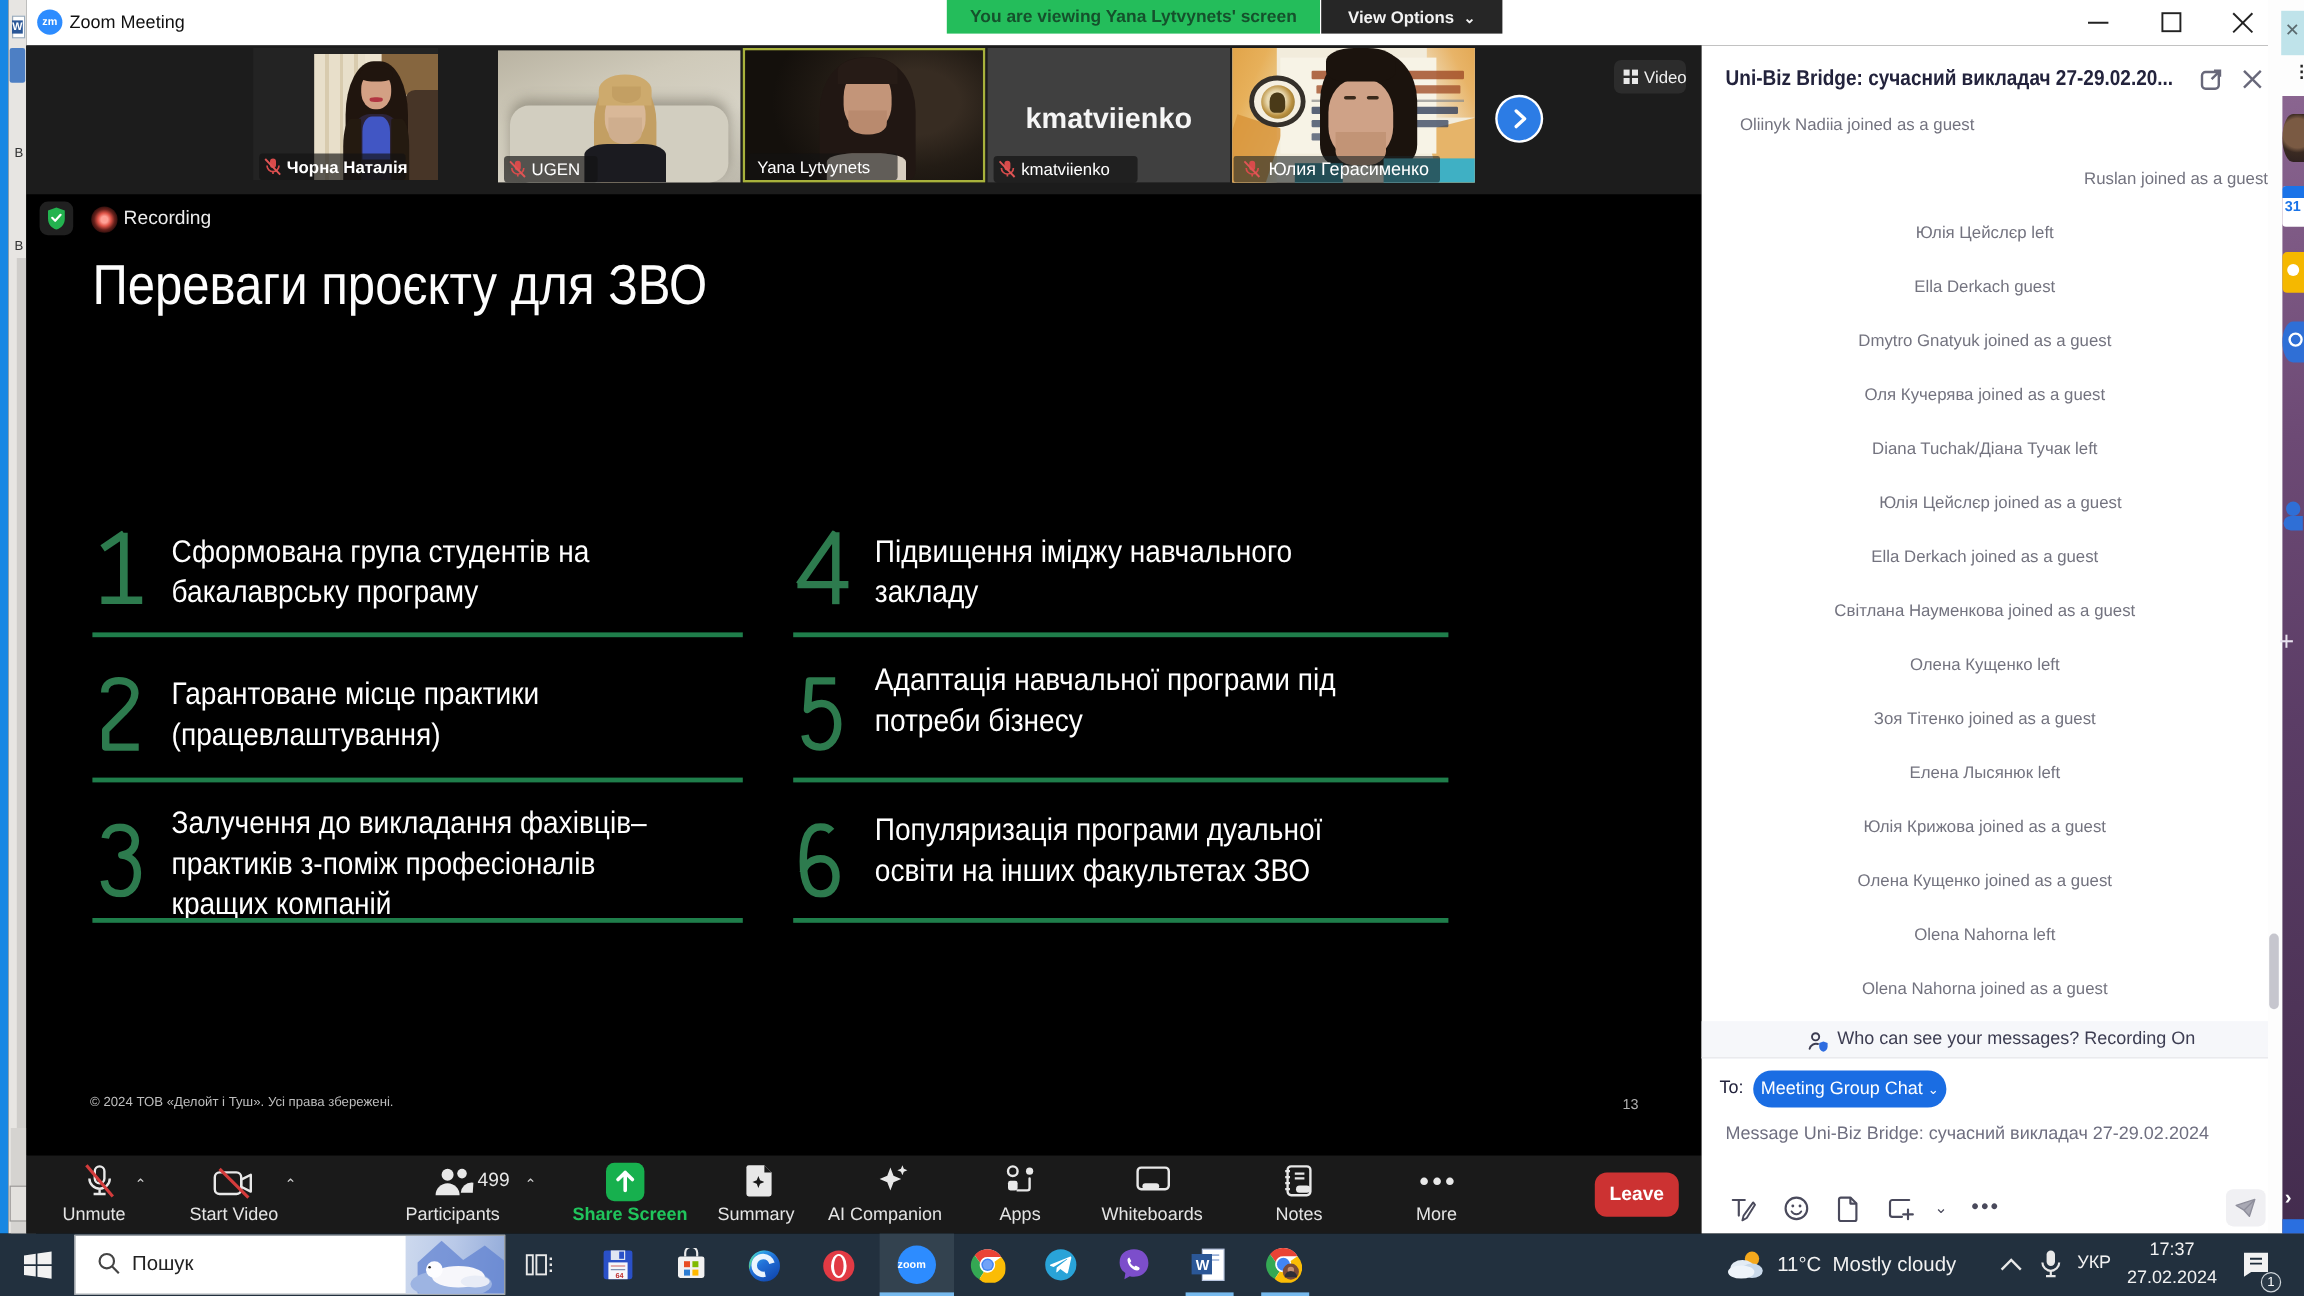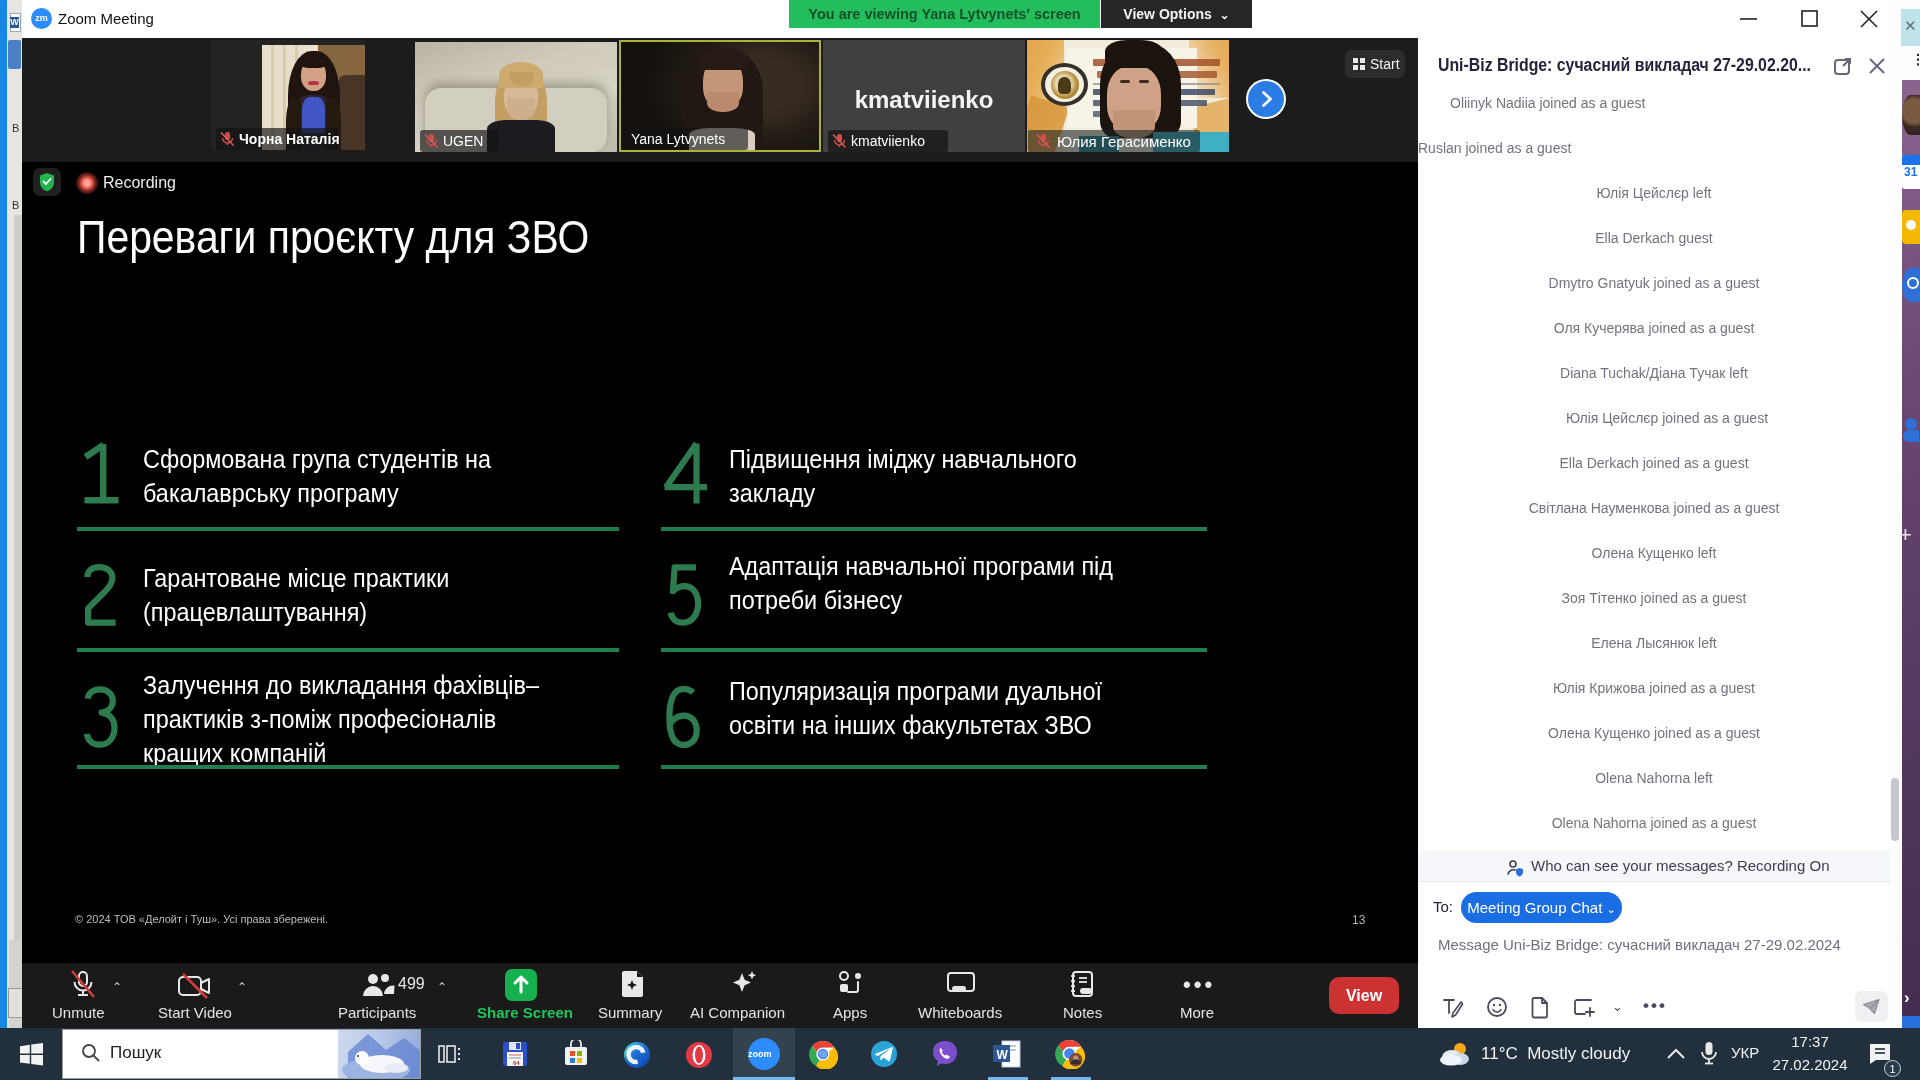--- a/index.html
+++ b/index.html
@@ -169,21 +169,21 @@
     <path d="M15.5 11.5 L22.5 18 L15.5 24.5" fill="none" stroke="#fff" stroke-width="2.8" stroke-linecap="round" stroke-linejoin="round"></path>
   </svg>
 
 <div class="abs" style="left:1345px;top:50px;width:60px;height:28px;background:#2c2c2c;border-radius:6px;"></div>
 <svg class="abs" style="left:1352px;top:57px;" width="14" height="14" viewBox="0 0 14 14">
   <rect x="1" y="1" width="5" height="5" fill="#e8e8e8"></rect>
     <rect x="8" y="1" width="5" height="5" fill="#e8e8e8"></rect>
   <rect x="1" y="8" width="5" height="5" fill="#e8e8e8"></rect>
     <rect x="8" y="8" width="5" height="5" fill="#e8e8e8"></rect>
 </svg>
-<div class="abs" style="left:1370px;top:56px;color:#f0f0f0;font-size:14px;">Start</div>
+<div class="abs" style="left:1370px;top:56px;color:#f0f0f0;font-size:14px;">Video</div>
 
 <div class="abs" style="left:33px;top:168px;width:28px;height:28px;background:#202020;border-radius:7px;"></div>
 <svg class="abs" style="left:38px;top:172px;" width="18" height="20" viewBox="0 0 18 20">
   <path d="M9 1 L16 3.5 V10 C16 15 13 18 9 19.2 C5 18 2 15 2 10 V3.5 Z" fill="#23b34f"></path>
   <path d="M5.5 9.5 L8 12 L12.5 7" fill="none" stroke="#fff" stroke-width="1.8" stroke-linecap="round" stroke-linejoin="round"></path>
 </svg>
 <div class="abs" style="left:76px;top:172px;width:22px;height:22px;border-radius:50%;background:radial-gradient(circle,#ffa196 0 18%,#e05448 35%,rgba(190,60,50,.55) 55%,rgba(150,45,38,.25) 75%,rgba(0,0,0,0) 100%);"></div>
 <div class="abs" style="left:103px;top:174px;color:#ededed;font-size:16px;">Recording</div>
 
 <div class="abs" style="left:77px;top:209px;color:#fdfdfd;font-size:47px;font-weight:400;transform:scaleX(.87);transform-origin:0 0;">Переваги проєкту для ЗВО</div>
@@ -295,34 +295,34 @@
   <line x1="5" y1="13" x2="9" y2="13" stroke="#e8e8e8" stroke-width="1.8"></line>
   <line x1="5" y1="18" x2="9" y2="18" stroke="#e8e8e8" stroke-width="1.8"></line>
   <line x1="5" y1="23" x2="9" y2="23" stroke="#e8e8e8" stroke-width="1.8"></line>
   <rect x="14" y="20" width="12" height="6" rx="3" fill="#e8e8e8"></rect>
 </svg>
 <div class="abs" style="left:1063px;top:1004px;color:#e4e4e4;font-size:15px;">Notes</div>
 
 <div class="abs" style="left:1183px;top:972px;color:#e8e8e8;font-size:22px;letter-spacing:3px;font-weight:bold;">•••</div>
 <div class="abs" style="left:1180px;top:1004px;color:#e4e4e4;font-size:15px;">More</div>
 
-<div class="abs" style="left:1329px;top:977px;width:70px;height:37px;background:#cc3232;border-radius:10px;color:#fff;font-size:16px;font-weight:bold;text-align:center;line-height:37px;">View</div>
+<div class="abs" style="left:1329px;top:977px;width:70px;height:37px;background:#cc3232;border-radius:10px;color:#fff;font-size:16px;font-weight:bold;text-align:center;line-height:37px;">Leave</div>
 
 <div class="abs" style="left:1418px;top:38px;width:472px;height:990px;background:#fff;"></div>
 <div class="abs" style="left:1438px;top:55px;color:#23233c;font-size:18px;font-weight:bold;white-space:nowrap;transform:scaleX(.88);transform-origin:0 0;">Uni-Biz Bridge: сучасний викладач 27-29.02.20...</div>
 <svg class="abs" style="left:1832px;top:55px;" width="22" height="22" viewBox="0 0 22 22">
   <rect x="3" y="5" width="14" height="14" rx="3" fill="none" stroke="#68687a" stroke-width="2"></rect>
   <path d="M11 11 L18 4 M13 4 h5 v5" fill="none" stroke="#68687a" stroke-width="2"></path>
 </svg>
 <svg class="abs" style="left:1866px;top:55px;" width="22" height="22" viewBox="0 0 22 22">
   <line x1="4" y1="4" x2="18" y2="18" stroke="#68687a" stroke-width="2"></line>
   <line x1="18" y1="4" x2="4" y2="18" stroke="#68687a" stroke-width="2"></line>
 </svg>
 <div class="abs" style="left:1450px;top:95px;width:472px;text-align:left;color:#73737f;font-size:14px;">Oliinyk Nadiia joined as a guest</div>
-<div class="abs" style="left:1418px;top:140px;width:472px;text-align:left;color:#73737f;font-size:14px;">Ruslan joined as a guest</div>
+<div class="abs" style="left:1418px;top:140px;width:472px;text-align:right;color:#73737f;font-size:14px;">Ruslan joined as a guest</div>
 <div class="abs" style="left:1418px;top:185px;width:472px;text-align:center;color:#73737f;font-size:14px;">Юлія Цейслєр left</div>
 <div class="abs" style="left:1418px;top:230px;width:472px;text-align:center;color:#73737f;font-size:14px;">Ella Derkach guest</div>
 <div class="abs" style="left:1418px;top:275px;width:472px;text-align:center;color:#73737f;font-size:14px;">Dmytro Gnatyuk joined as a guest</div>
 <div class="abs" style="left:1418px;top:320px;width:472px;text-align:center;color:#73737f;font-size:14px;">Оля Кучерява joined as a guest</div>
 <div class="abs" style="left:1418px;top:365px;width:472px;text-align:center;color:#73737f;font-size:14px;">Diana Tuchak/Діана Тучак left</div>
 <div class="abs" style="left:1418px;top:410px;width:472px;text-align:center;color:#73737f;font-size:14px;padding-left:26px;">Юлія Цейслєр joined as a guest</div>
 <div class="abs" style="left:1418px;top:455px;width:472px;text-align:center;color:#73737f;font-size:14px;">Ella Derkach joined as a guest</div>
 <div class="abs" style="left:1418px;top:500px;width:472px;text-align:center;color:#73737f;font-size:14px;">Світлана Науменкова joined as a guest</div>
 <div class="abs" style="left:1418px;top:545px;width:472px;text-align:center;color:#73737f;font-size:14px;">Олена Кущенко left</div>
 <div class="abs" style="left:1418px;top:590px;width:472px;text-align:center;color:#73737f;font-size:14px;">Зоя Тітенко joined as a guest</div>

